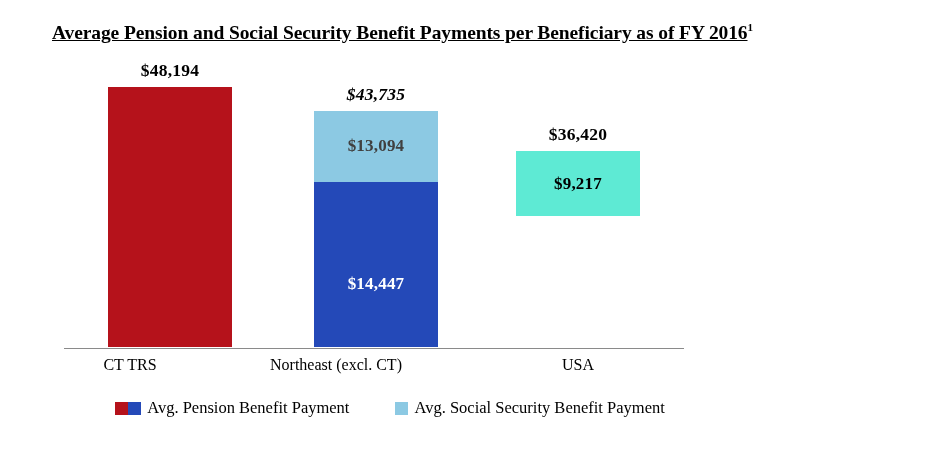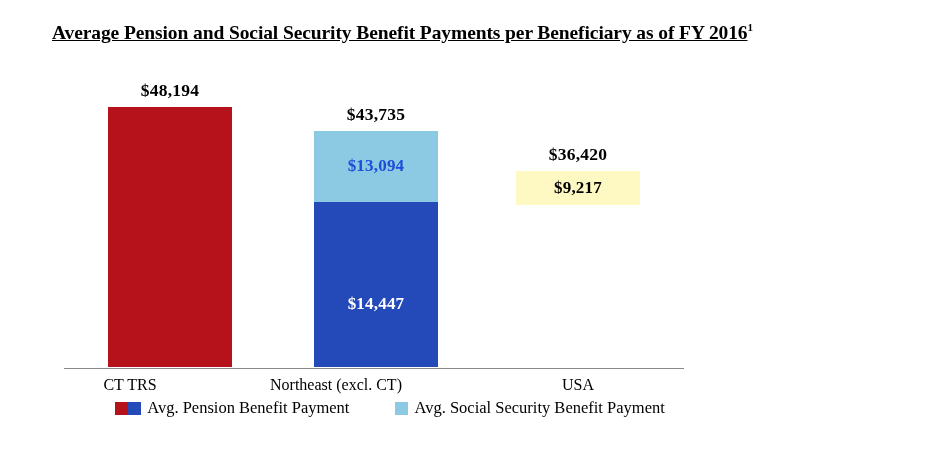--- a/index.html
+++ b/index.html
@@ -39,21 +39,21 @@
     font-size: 11px;
     vertical-align: super;
     text-decoration: none;
     display: inline-block;
   }
 
   
   .plot {
     position: absolute;
     left: 64px;
-    top: 80px;
+    top: 60px;
     width: 620px;
     height: 288px;
   }
 
   .axis-line {
     position: absolute;
     left: 0;
     top: 288px;
     width: 620px;
     height: 1px;
@@ -159,33 +159,33 @@
 
     <div class="bar-group" style="left:44px; height:260px;">
       <div class="total-label" style="top:-27px;">$48,194</div>
       <div class="seg" style="height:260px; background:#b5121b;">
         
       </div>
     </div>
     <div class="cat-label" style="left:-44px;">CT TRS</div>
 
     <div class="bar-group" style="left:250px; height:236px;">
-      <div class="total-label" style="top:-27px;">$43,735</div>
+      <div class="total-label" style="top:-27px;font-style:italic;">$43,735</div>
       <div class="seg" style="height:70.5px; background:#8cc9e3;">
-        <div class="seg-label inside-mid" style="color:#1d4ed8;">$13,094</div>
+        <div class="seg-label inside-mid" style="color:#404040;">$13,094</div>
       </div>
       <div class="seg" style="height:165.5px; background:#2449b8;">
         <div class="seg-label inside-bottomish">$14,447</div>
       </div>
     </div>
     <div class="cat-label" style="left:162px;">Northeast (excl. CT)</div>
 
     <div class="bar-group" style="left:452px; height:196px;">
       <div class="total-label" style="top:-27px;">$36,420</div>
-      <div class="seg" style="height:34px; background:#fef9c3;">
+      <div class="seg" style="height:65px; background:#5eead4;">
         <div class="seg-label inside-mid" style="color:#000000;">$9,217</div>
       </div>
     </div>
     <div class="cat-label" style="left:404px;">USA</div>
 
   </div>
 
   <div class="legend">
     <div class="legend-item">
       <span class="legend-swatch double">

